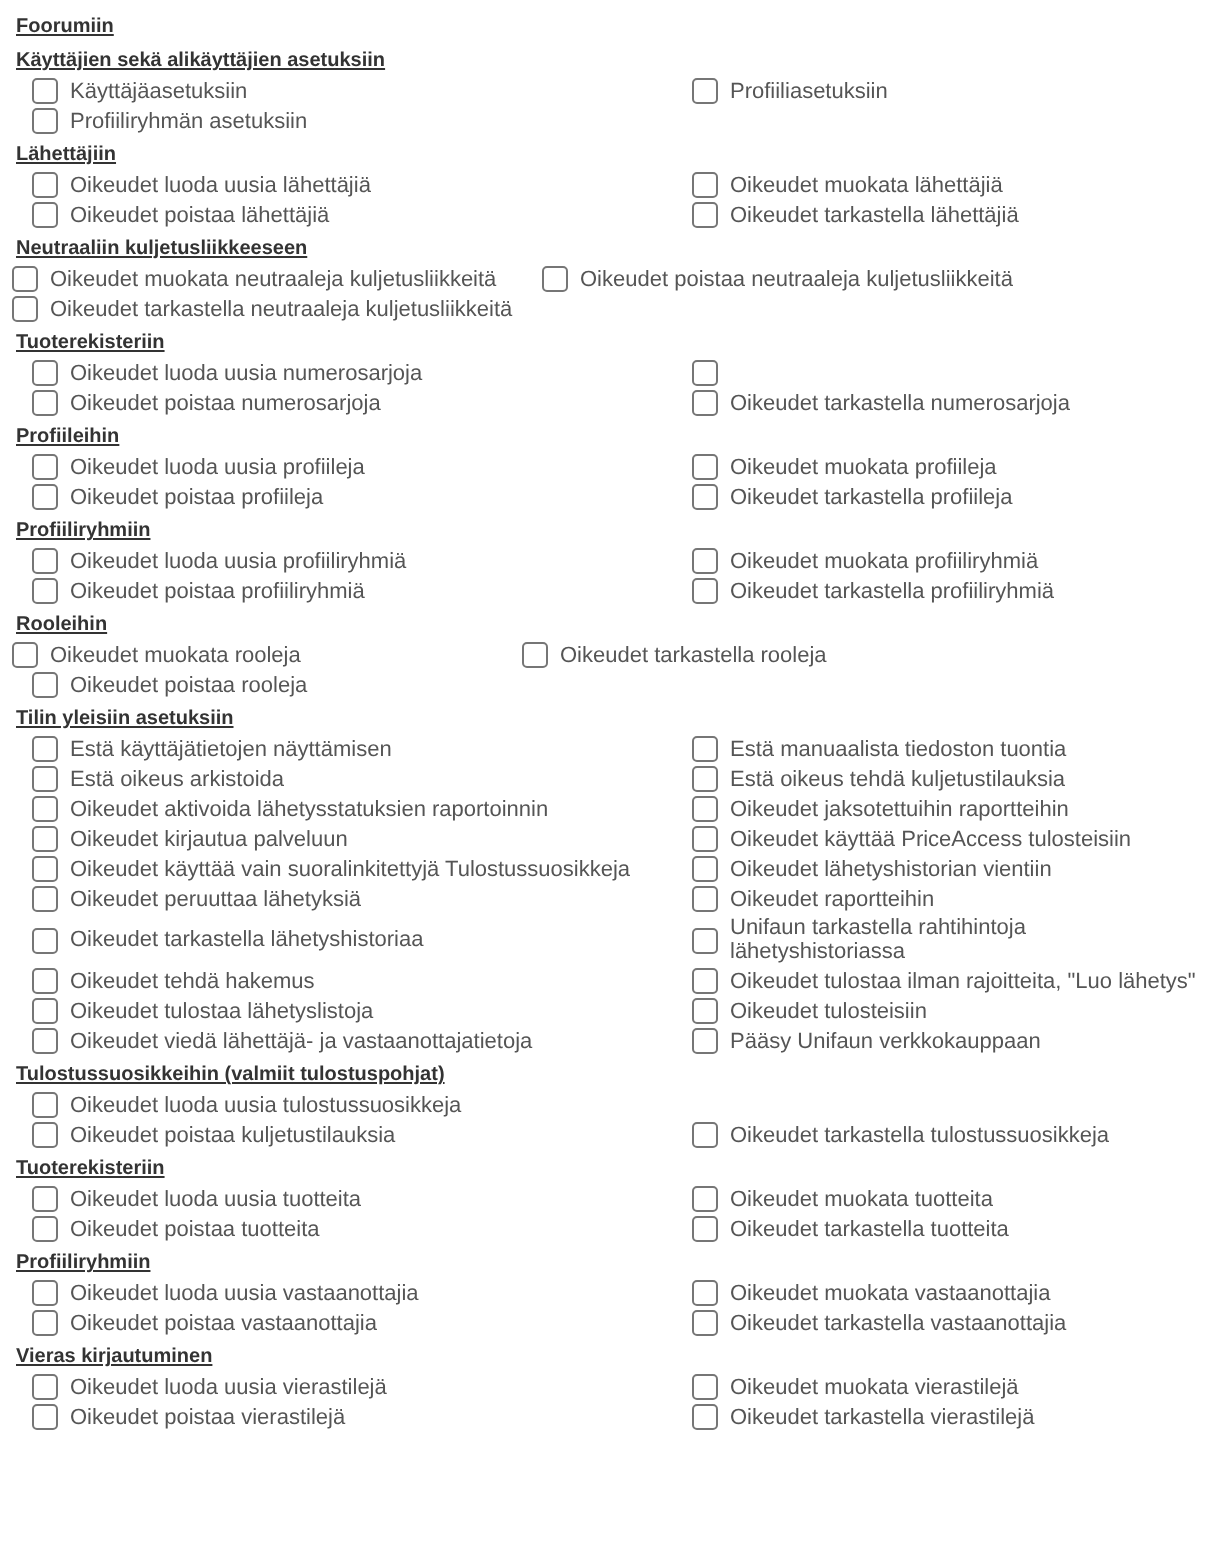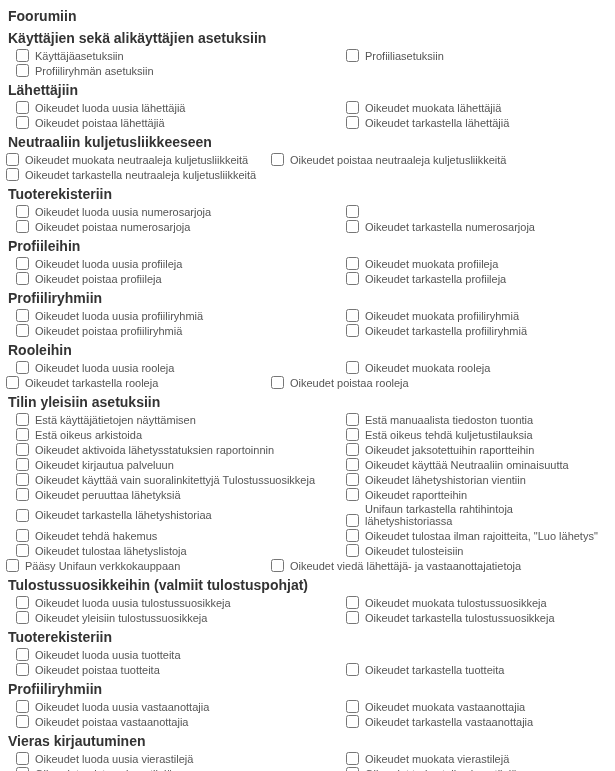--- a/index.html
+++ b/index.html
@@ -12,21 +12,22 @@
     width: 615px;
     box-sizing: border-box;
   }
   .section {
     margin-bottom: 2px;
   }
   .section-header {
     font-weight: bold;
     color: #333;
     padding: 2px 0 2px 2px;
-    font-size: 14px;
+    font-size: 10px;
+    text-decoration: underline;
   }
   .two-col {
     display: flex;
     flex-wrap: wrap;
   }
   .option {
     display: flex;
     align-items: center;
     padding: 1px 0;
     box-sizing: border-box;
@@ -34,21 +35,20 @@
   .option-full {
     width: 100%;
     padding-left: 10px;
   }
   .option-left {
     width: 340px;
     padding-left: 10px;
   }
   .option-right {
     width: 255px;
-    align-items: flex-end;
   }
   input[type="checkbox"] {
     margin: 0 6px 0 0;
     width: 13px;
     height: 13px;
   }
   .opt-label {
     color: #555;
     font-size: 11px;
   }
@@ -173,24 +173,20 @@
         </label>
         <label class="option option-right">
           <input type="checkbox" style="">
           <span class="opt-label">Oikeudet tarkastella profiiliryhmiä</span>
         </label>
       </div>
     </div>
     <div class="section">
       <div class="section-header">Rooleihin</div>
       <div class="two-col">
-        <label class="option option-left">
-          <input type="checkbox" style="">
-          <span class="opt-label">Oikeudet luoda uusia rooleja</span>
-        </label>
         <label class="option option-right">
           <input type="checkbox" style="">
           <span class="opt-label">Oikeudet muokata rooleja</span>
         </label>
         <label class="option option-right">
           <input type="checkbox" style="">
           <span class="opt-label">Oikeudet tarkastella rooleja</span>
         </label>
         <label class="option option-left">
           <input type="checkbox" style="">
@@ -224,21 +220,21 @@
         <label class="option option-right">
           <input type="checkbox" style="">
           <span class="opt-label">Oikeudet jaksotettuihin raportteihin</span>
         </label>
         <label class="option option-left">
           <input type="checkbox" style="">
           <span class="opt-label">Oikeudet kirjautua palveluun</span>
         </label>
         <label class="option option-right">
           <input type="checkbox" style="">
-          <span class="opt-label">Oikeudet käyttää Neutraaliin ominaisuutta</span>
+          <span class="opt-label">Oikeudet käyttää PriceAccess tulosteisiin</span>
         </label>
         <label class="option option-left">
           <input type="checkbox" style="">
           <span class="opt-label">Oikeudet käyttää vain suoralinkitettyjä Tulostussuosikkeja</span>
         </label>
         <label class="option option-right">
           <input type="checkbox" style="">
           <span class="opt-label">Oikeudet lähetyshistorian vientiin</span>
         </label>
         <label class="option option-left">
@@ -266,57 +262,57 @@
           <span class="opt-label">Oikeudet tulostaa ilman rajoitteita, "Luo lähetys"</span>
         </label>
         <label class="option option-left">
           <input type="checkbox" style="">
           <span class="opt-label">Oikeudet tulostaa lähetyslistoja</span>
         </label>
         <label class="option option-right">
           <input type="checkbox" style="">
           <span class="opt-label">Oikeudet tulosteisiin</span>
         </label>
+        <label class="option option-left">
+          <input type="checkbox" style="">
+          <span class="opt-label">Oikeudet viedä lähettäjä- ja vastaanottajatietoja</span>
+        </label>
         <label class="option option-right">
           <input type="checkbox" style="">
           <span class="opt-label">Pääsy Unifaun verkkokauppaan</span>
         </label>
-        <label class="option option-left">
-          <input type="checkbox" style="">
-          <span class="opt-label">Oikeudet viedä lähettäjä- ja vastaanottajatietoja</span>
-        </label>
       </div>
     </div>
     <div class="section">
       <div class="section-header">Tulostussuosikkeihin (valmiit tulostuspohjat)</div>
       <div class="two-col">
         <label class="option option-left">
           <input type="checkbox" style="">
           <span class="opt-label">Oikeudet luoda uusia tulostussuosikkeja</span>
         </label>
-        <label class="option option-right">
-          <input type="checkbox" style="">
-          <span class="opt-label">Oikeudet muokata tulostussuosikkeja</span>
-        </label>
-        <label class="option option-left">
-          <input type="checkbox" style="">
-          <span class="opt-label">Oikeudet yleisiin tulostussuosikkeja</span>
+        <label class="option option-left">
+          <input type="checkbox" style="">
+          <span class="opt-label">Oikeudet poistaa kuljetustilauksia</span>
         </label>
         <label class="option option-right">
           <input type="checkbox" style="">
           <span class="opt-label">Oikeudet tarkastella tulostussuosikkeja</span>
         </label>
       </div>
     </div>
     <div class="section">
       <div class="section-header">Tuoterekisteriin</div>
       <div class="two-col">
         <label class="option option-left">
           <input type="checkbox" style="">
           <span class="opt-label">Oikeudet luoda uusia tuotteita</span>
+        </label>
+        <label class="option option-right">
+          <input type="checkbox" style="">
+          <span class="opt-label">Oikeudet muokata tuotteita</span>
         </label>
         <label class="option option-left">
           <input type="checkbox" style="">
           <span class="opt-label">Oikeudet poistaa tuotteita</span>
         </label>
         <label class="option option-right">
           <input type="checkbox" style="">
           <span class="opt-label">Oikeudet tarkastella tuotteita</span>
         </label>
       </div>

